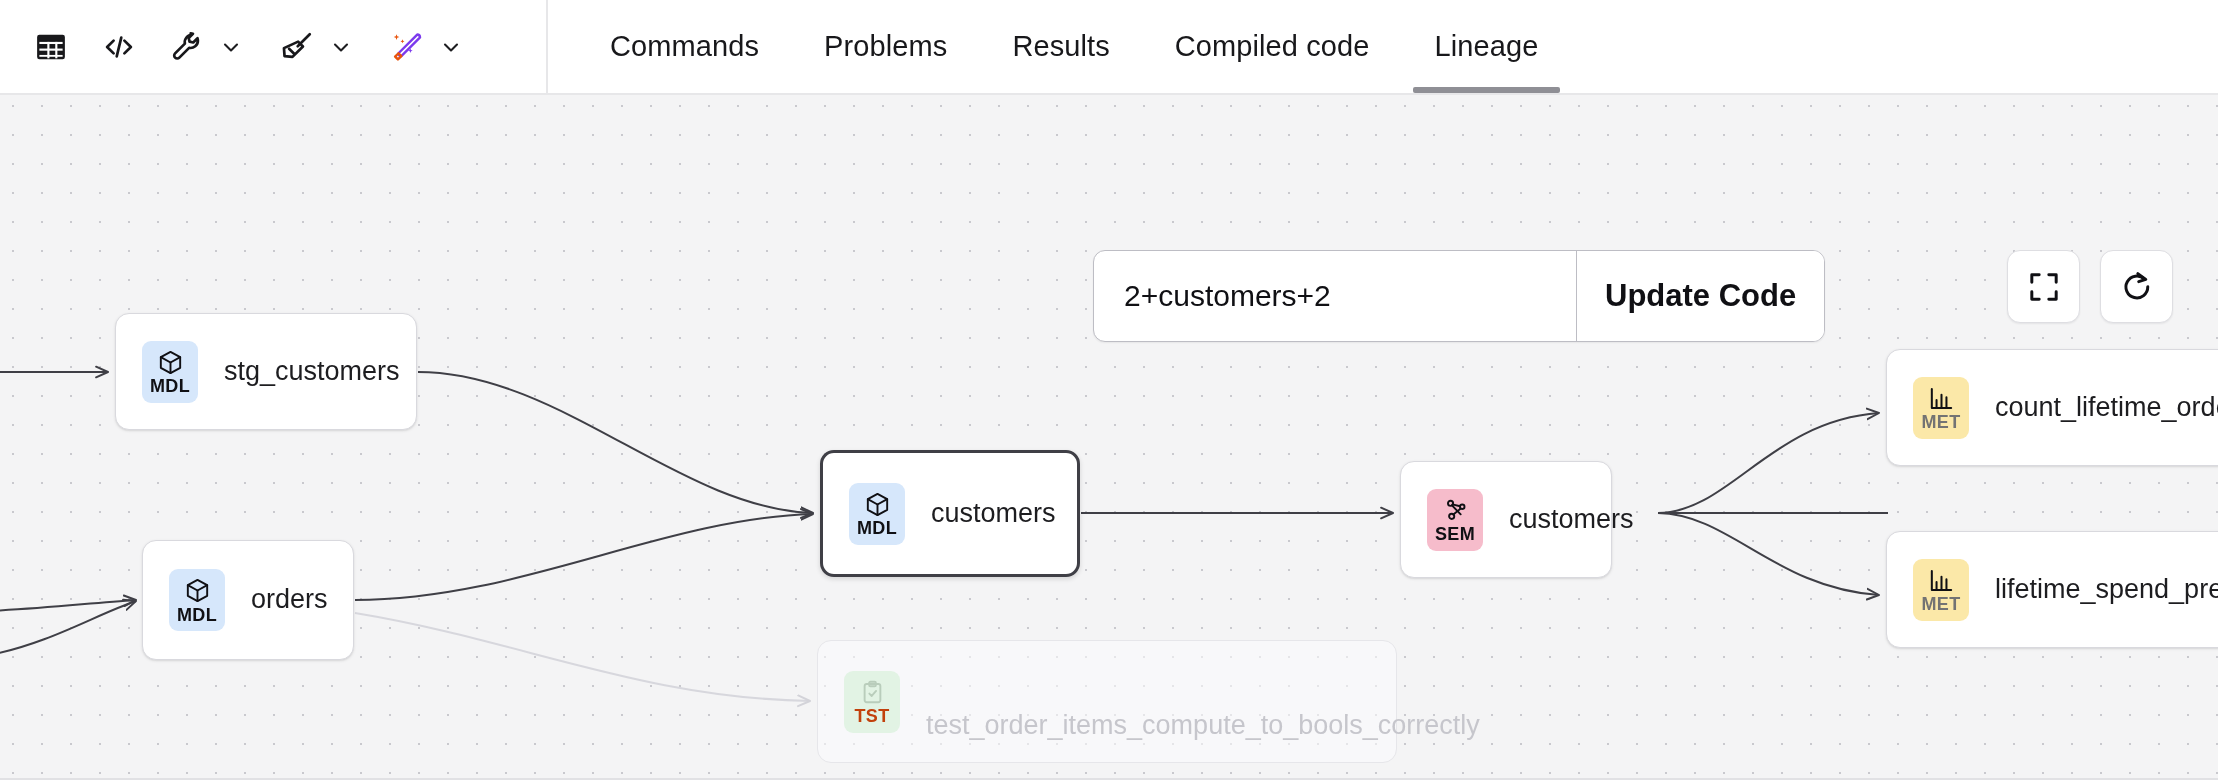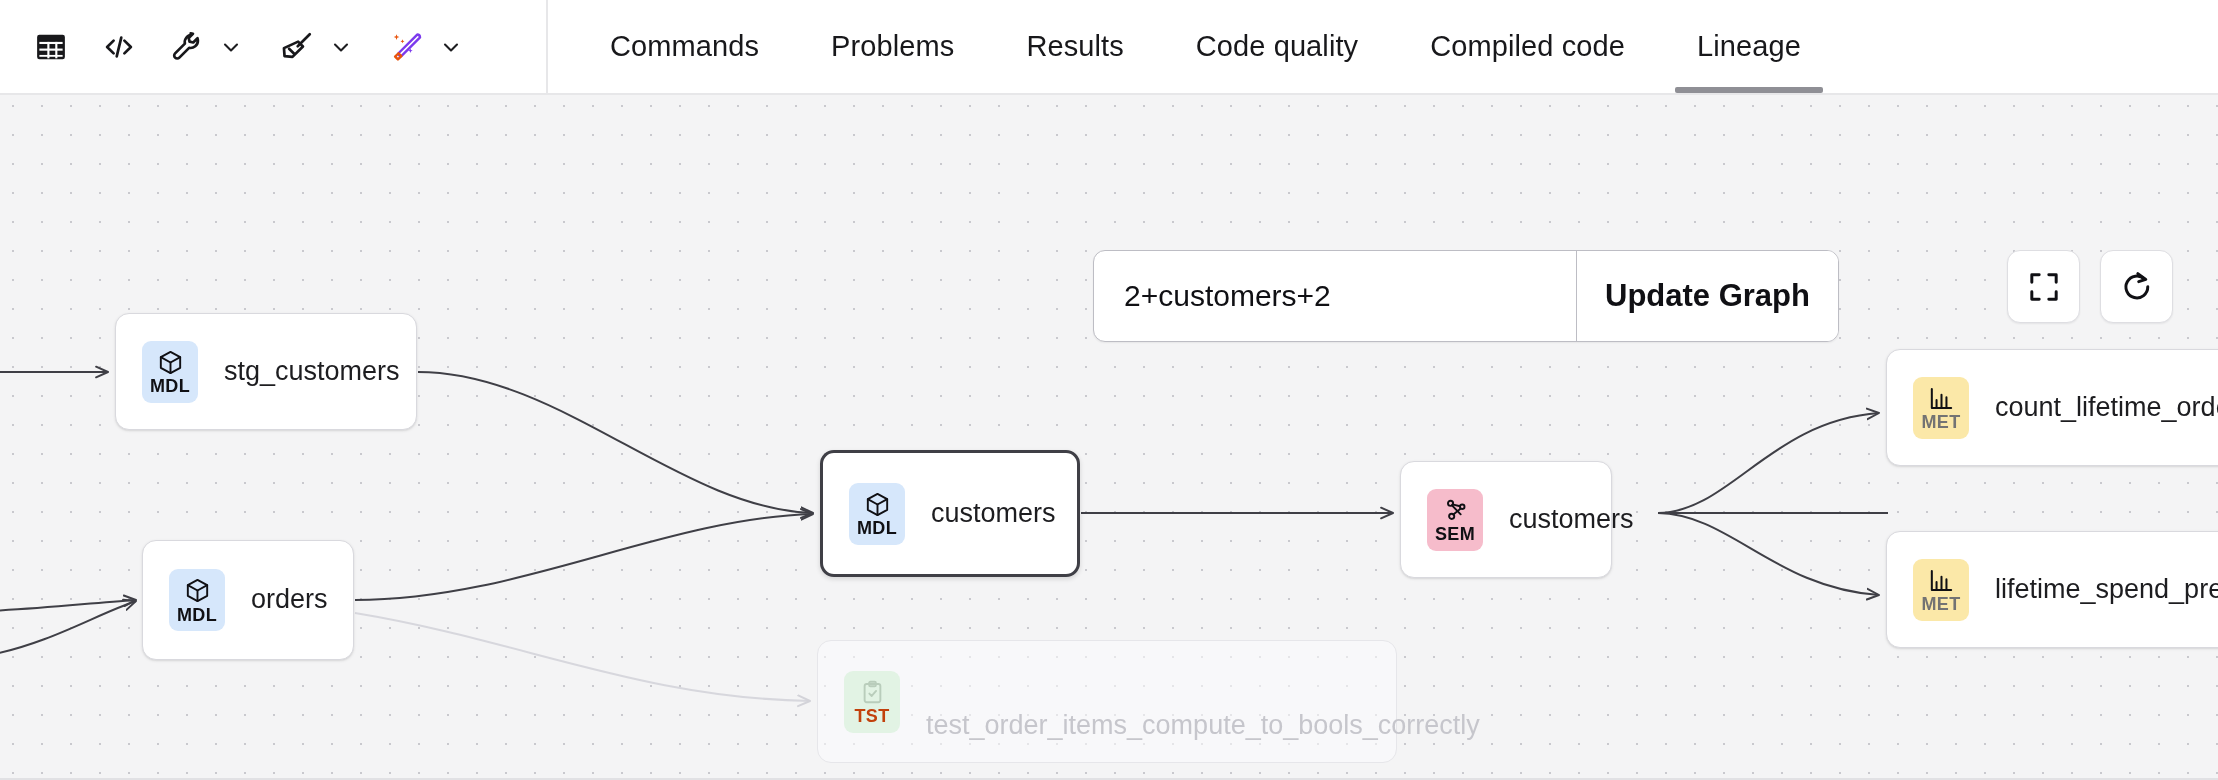--- a/index.html
+++ b/index.html
@@ -75,21 +75,21 @@
 
   .sp-14 { width: 14px; }
   .sp-22 { width: 22px; }
 
   
   #tabs {
     display: flex;
     align-items: stretch;
     height: 100%;
     padding-left: 30px;
-    gap: 8px;
+    gap: 1px;
   }
 
   .tab {
     position: relative;
     display: flex;
     align-items: center;
     justify-content: center;
     padding: 0 32px;
     height: 100%;
     font-size: 29px;
@@ -333,21 +333,20 @@
             <polyline points="6,9.5 12,15.5 18,9.5"></polyline>
           </svg>
         </button>
       </div>
     </div>
 
     <nav id="tabs">
       <button class="tab">Commands</button>
       <button class="tab">Problems</button>
       <button class="tab">Results</button>
-      <button class="tab">Code quality</button>
       <button class="tab">Compiled code</button>
       <button class="tab active">Lineage</button>
     </nav>
   </div>
 
   <div id="canvas">
 
     <svg id="edges" viewBox="0 0 2218 685" preserveAspectRatio="none">
       <defs>
         <marker id="arrow" viewBox="0 0 10 10" refX="9" refY="5" markerWidth="7" markerHeight="7" orient="auto-start-reverse">
@@ -482,21 +481,21 @@
             <polyline points="9.2,13.0 11.3,15.1 15.2,10.6"></polyline>
           </svg>
         </span>
         <span class="code">TST</span>
       </div>
       <span class="node-label">test_order_items_compute_to_bools_correctly</span>
     </div>
 
     <div id="search-bar">
       <input id="search-input" type="text" value="2+customers+2" style="">
-      <button id="update-graph-btn">Update Graph</button>
+      <button id="update-graph-btn">Update Code</button>
     </div>
 
     <div id="canvas-controls">
       <button class="canvas-ctrl-btn">
         <svg width="34" height="34" viewBox="0 0 24 24" fill="none" stroke="#101014" stroke-width="2.1" stroke-linecap="round" stroke-linejoin="round" aria-hidden="true">
           <polyline points="3.4,8.6 3.4,3.4 8.6,3.4"></polyline>
           <polyline points="15.4,3.4 20.6,3.4 20.6,8.6"></polyline>
           <polyline points="20.6,15.4 20.6,20.6 15.4,20.6"></polyline>
           <polyline points="8.6,20.6 3.4,20.6 3.4,15.4"></polyline>
         </svg>

